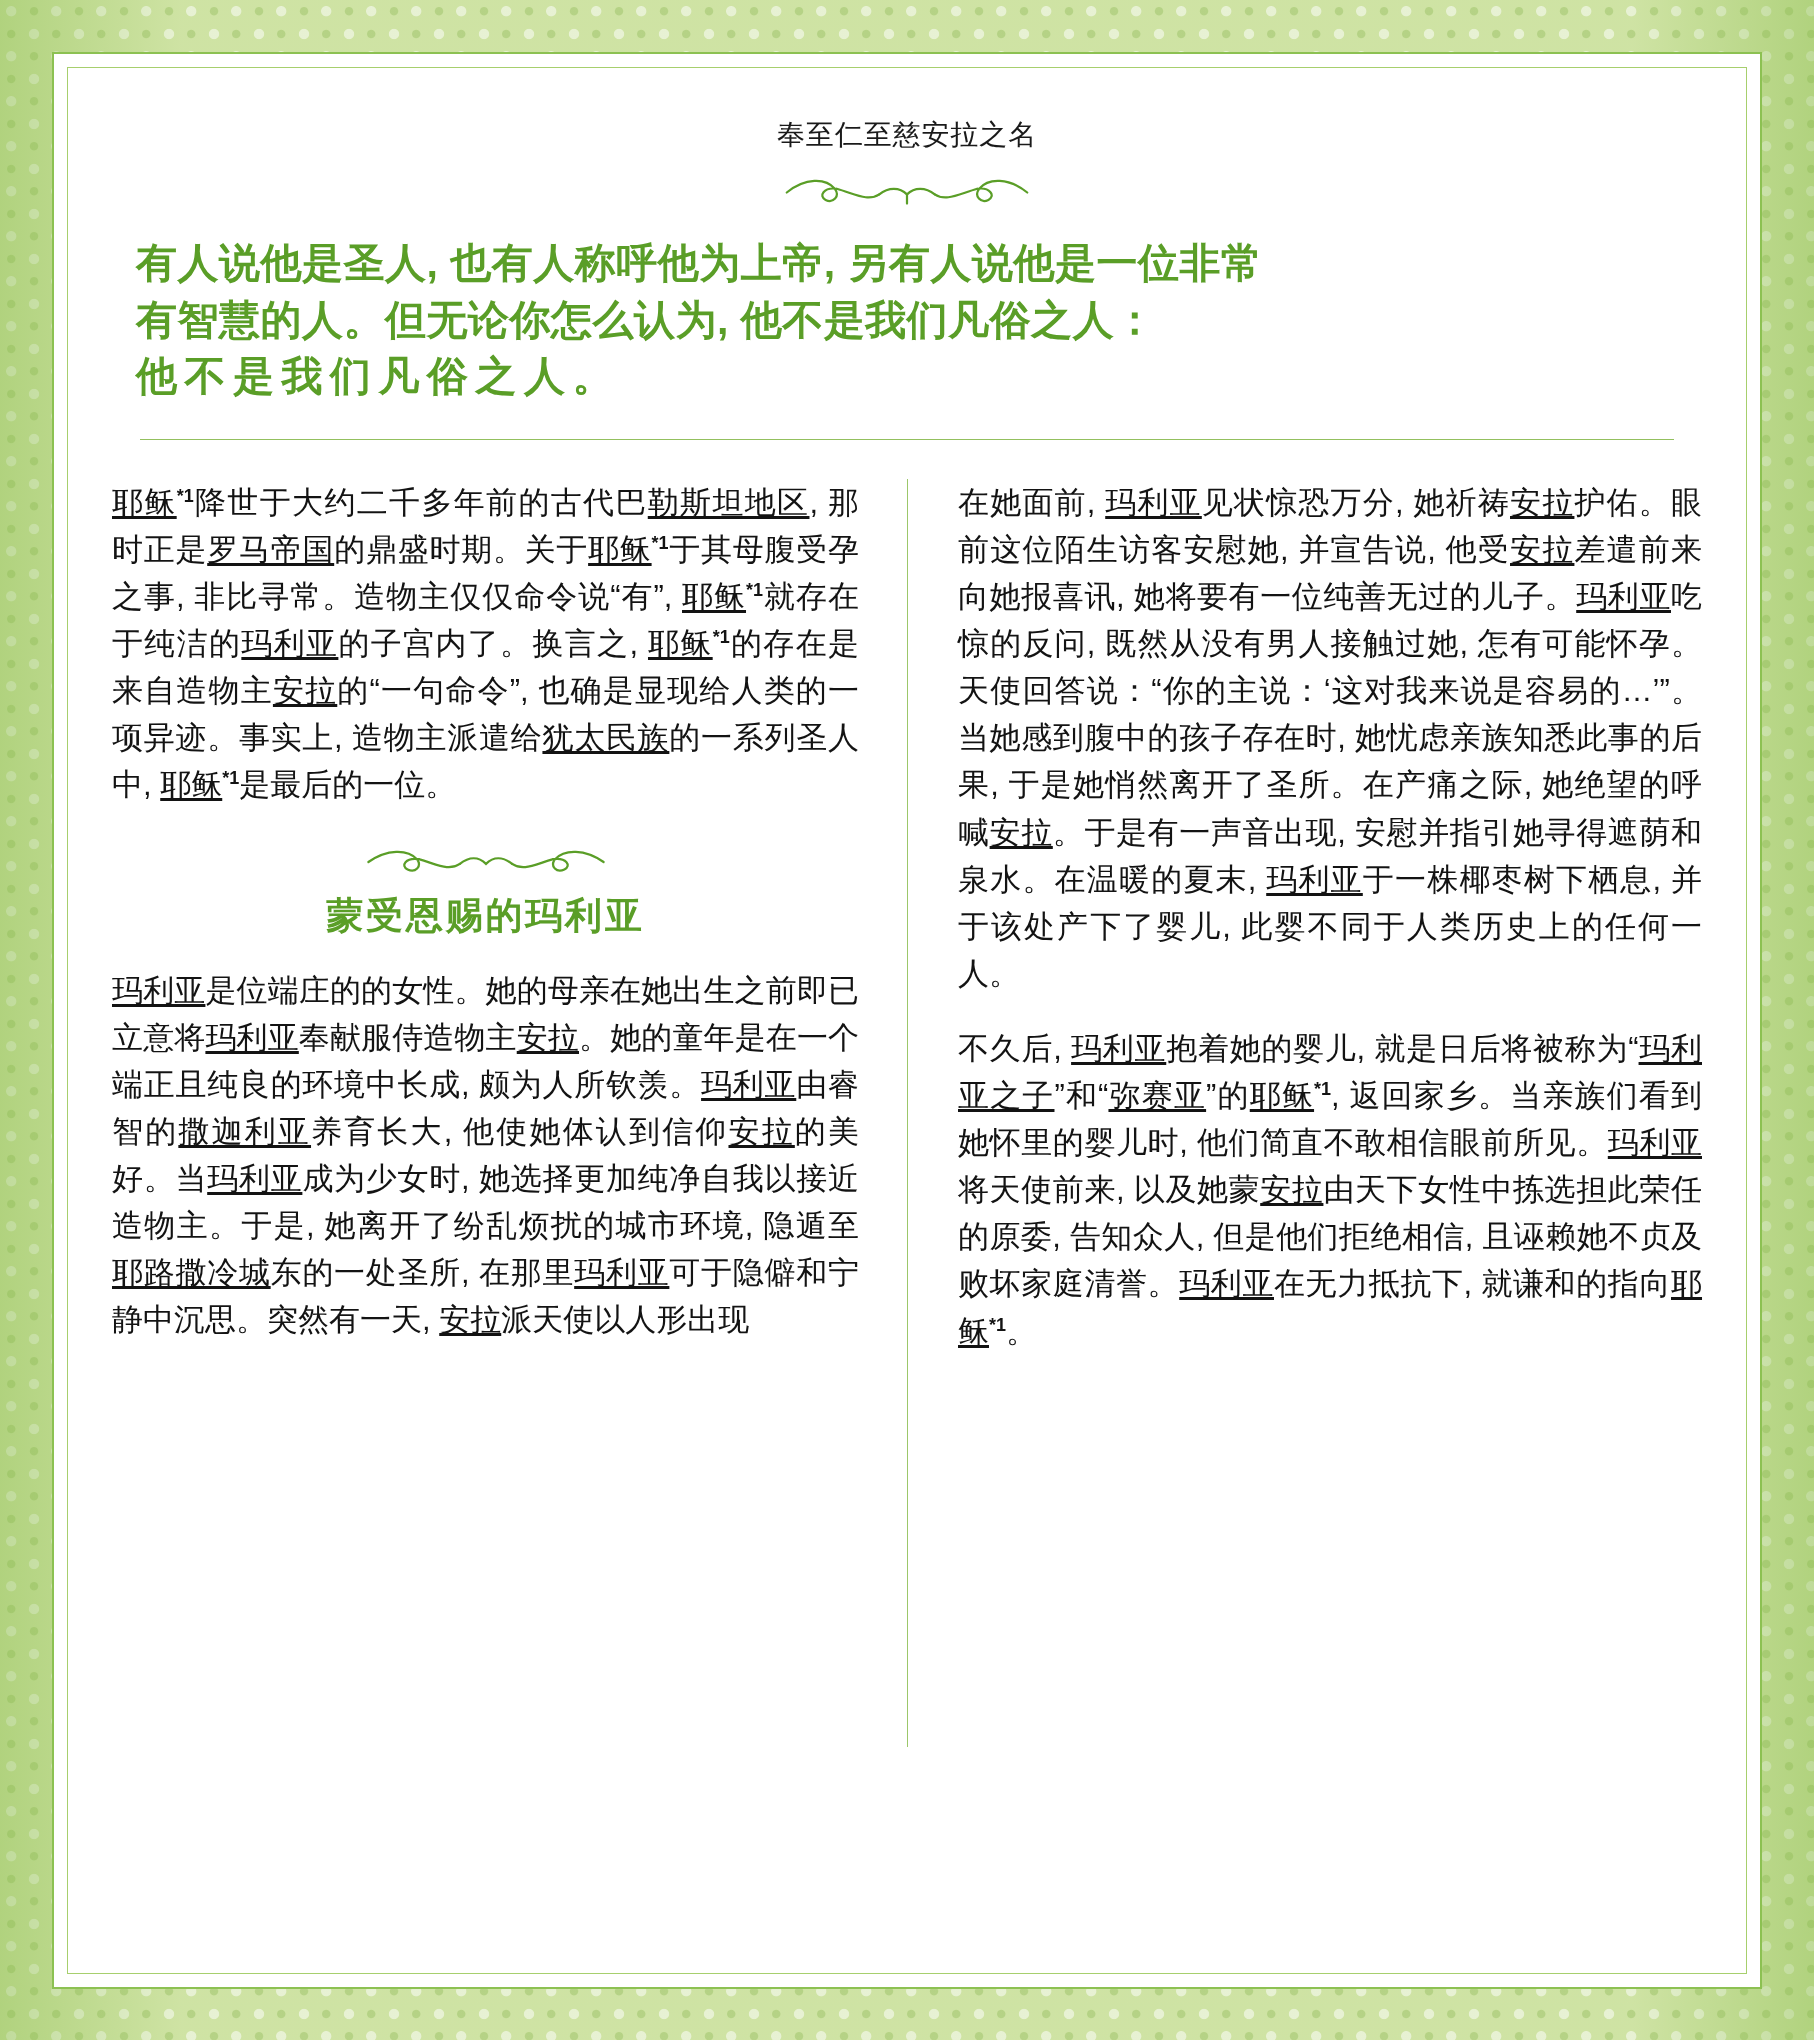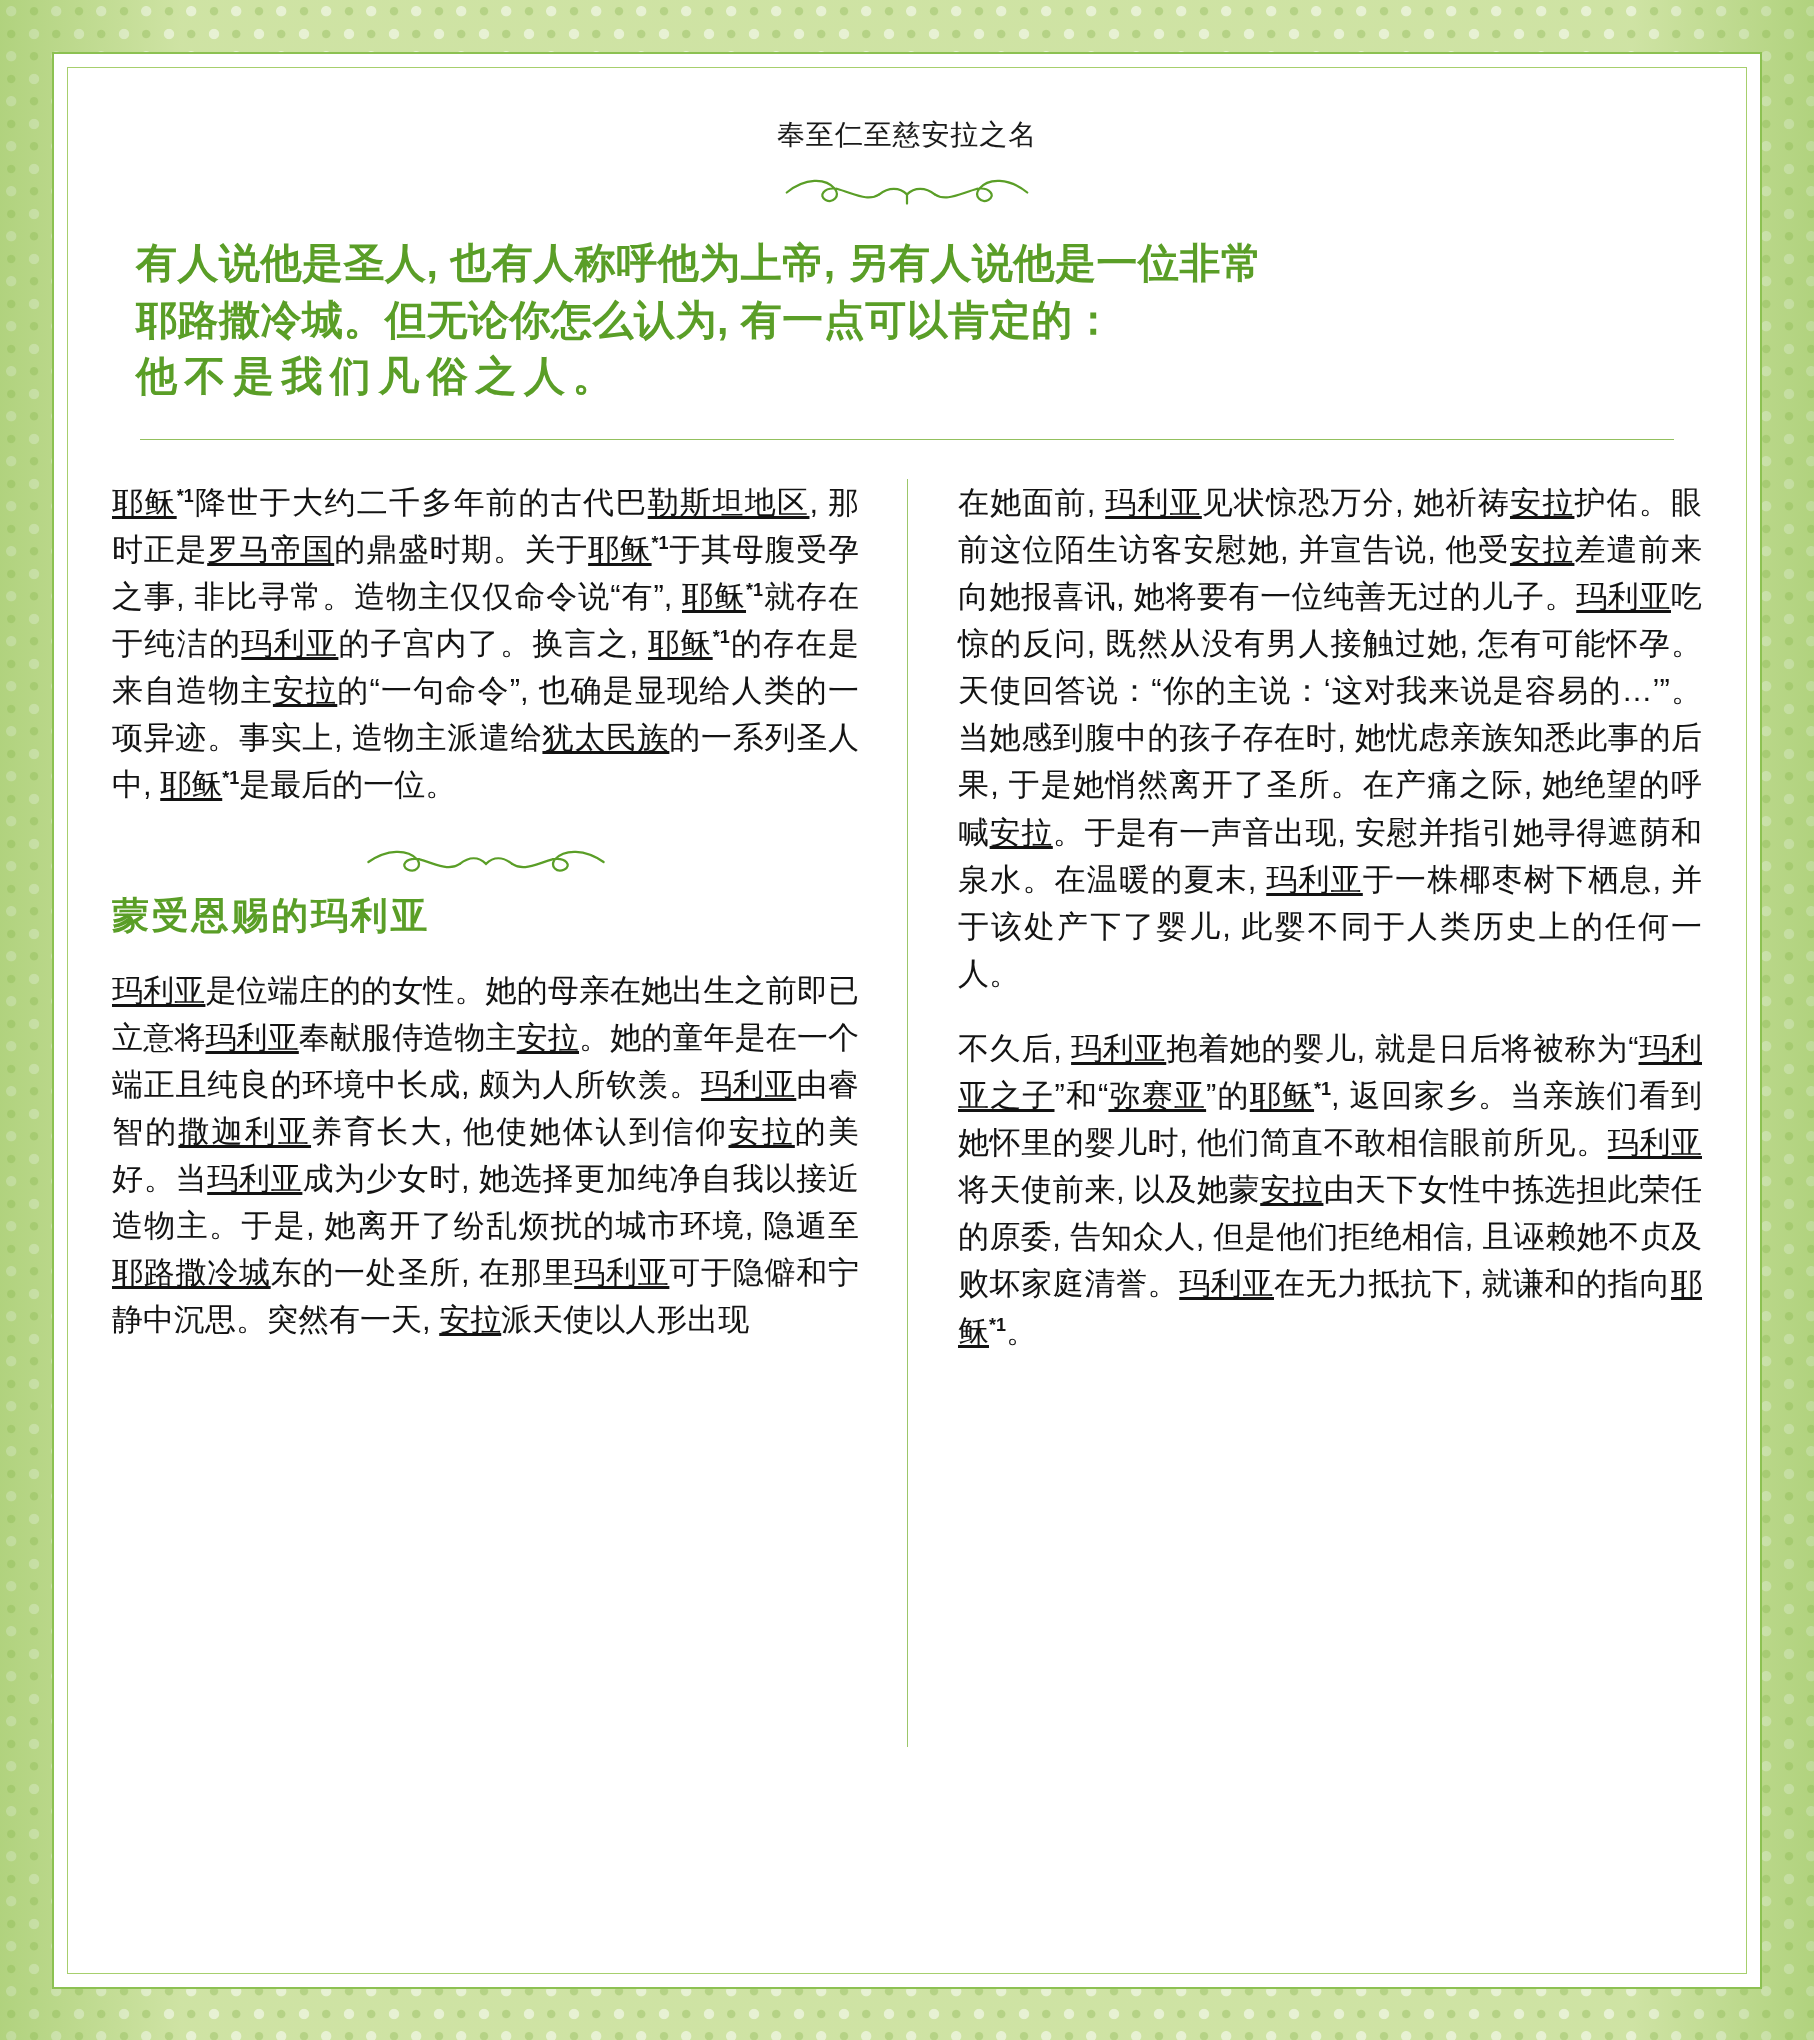--- a/index.html
+++ b/index.html
@@ -128,20 +128,21 @@
     vertical-align: super;
     font-weight: bold;
   }
 
   .section-ornament {
     display: flex;
     justify-content: center;
     margin: 37px 0 13px 0;
   }
   h2.section-title {
+    text-align: center;
     color: #5a9e27;
     font-size: 37px;
     font-weight: bold;
     letter-spacing: 2.8px;
     margin: 7.5px 0 26px 0;
   }
 </style>
 </head>
 <body>
 
@@ -160,21 +161,21 @@
             <path d="M74 16 C95 22, 108 30, 120 22"></path>
             <path d="M226 16 C205 22, 192 30, 180 22"></path>
             <path d="M120 22 C130 14, 142 14, 150 22 C158 14, 170 14, 180 22"></path>
             <path d="M150 22 C150 28, 150 30, 150 32"></path>
           </g>
         </svg>
       </div>
 
       <div class="headline">
         <div>有人说他是圣人, 也有人称呼他为上帝, 另有人说他是一位非常</div>
-        <div>耶路撒冷城。但无论你怎么认为, 有一点可以肯定的：</div>
+        <div>有智慧的人。但无论你怎么认为, 他不是我们凡俗之人：</div>
         <div class="line3">他不是我们凡俗之人。</div>
       </div>
 
       <div class="divider"></div>
 
       <div class="columns">
 
         <div class="col left">
           <p class="body"><u class="term">耶稣</u><sup class="ref">*1</sup>降世于大约二千多年前的古代巴<u class="term">勒斯坦地区</u>, 那时正是<u class="term">罗马帝国</u>的鼎盛时期。关于<u class="term">耶稣</u><sup class="ref">*1</sup>于其母腹受孕之事, 非比寻常。造物主仅仅命令说“有”, <u class="term">耶稣</u><sup class="ref">*1</sup>就存在于纯洁的<u class="term">玛利亚</u>的子宫内了。换言之, <u class="term">耶稣</u><sup class="ref">*1</sup>的存在是来自造物主<u class="term">安拉</u>的“一句命令”, 也确是显现给人类的一项异迹。事实上, 造物主派遣给<u class="term">犹太民族</u>的一系列圣人中, <u class="term">耶稣</u><sup class="ref">*1</sup>是最后的一位。</p>
 

